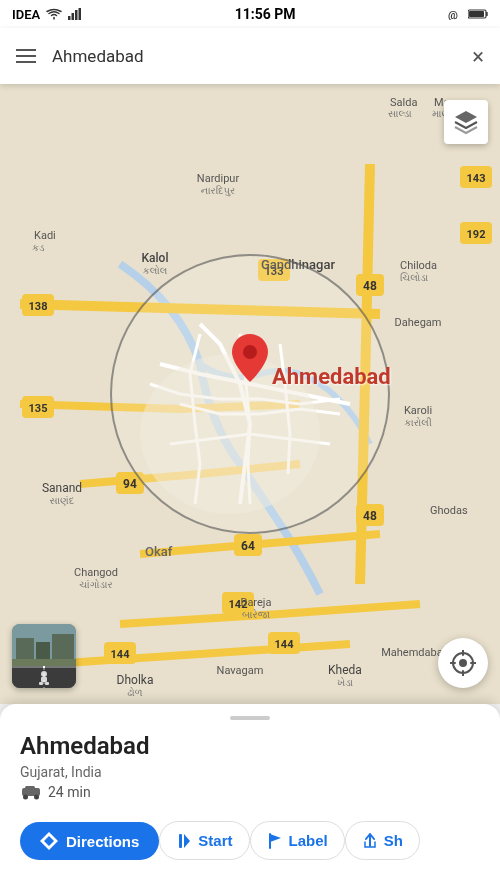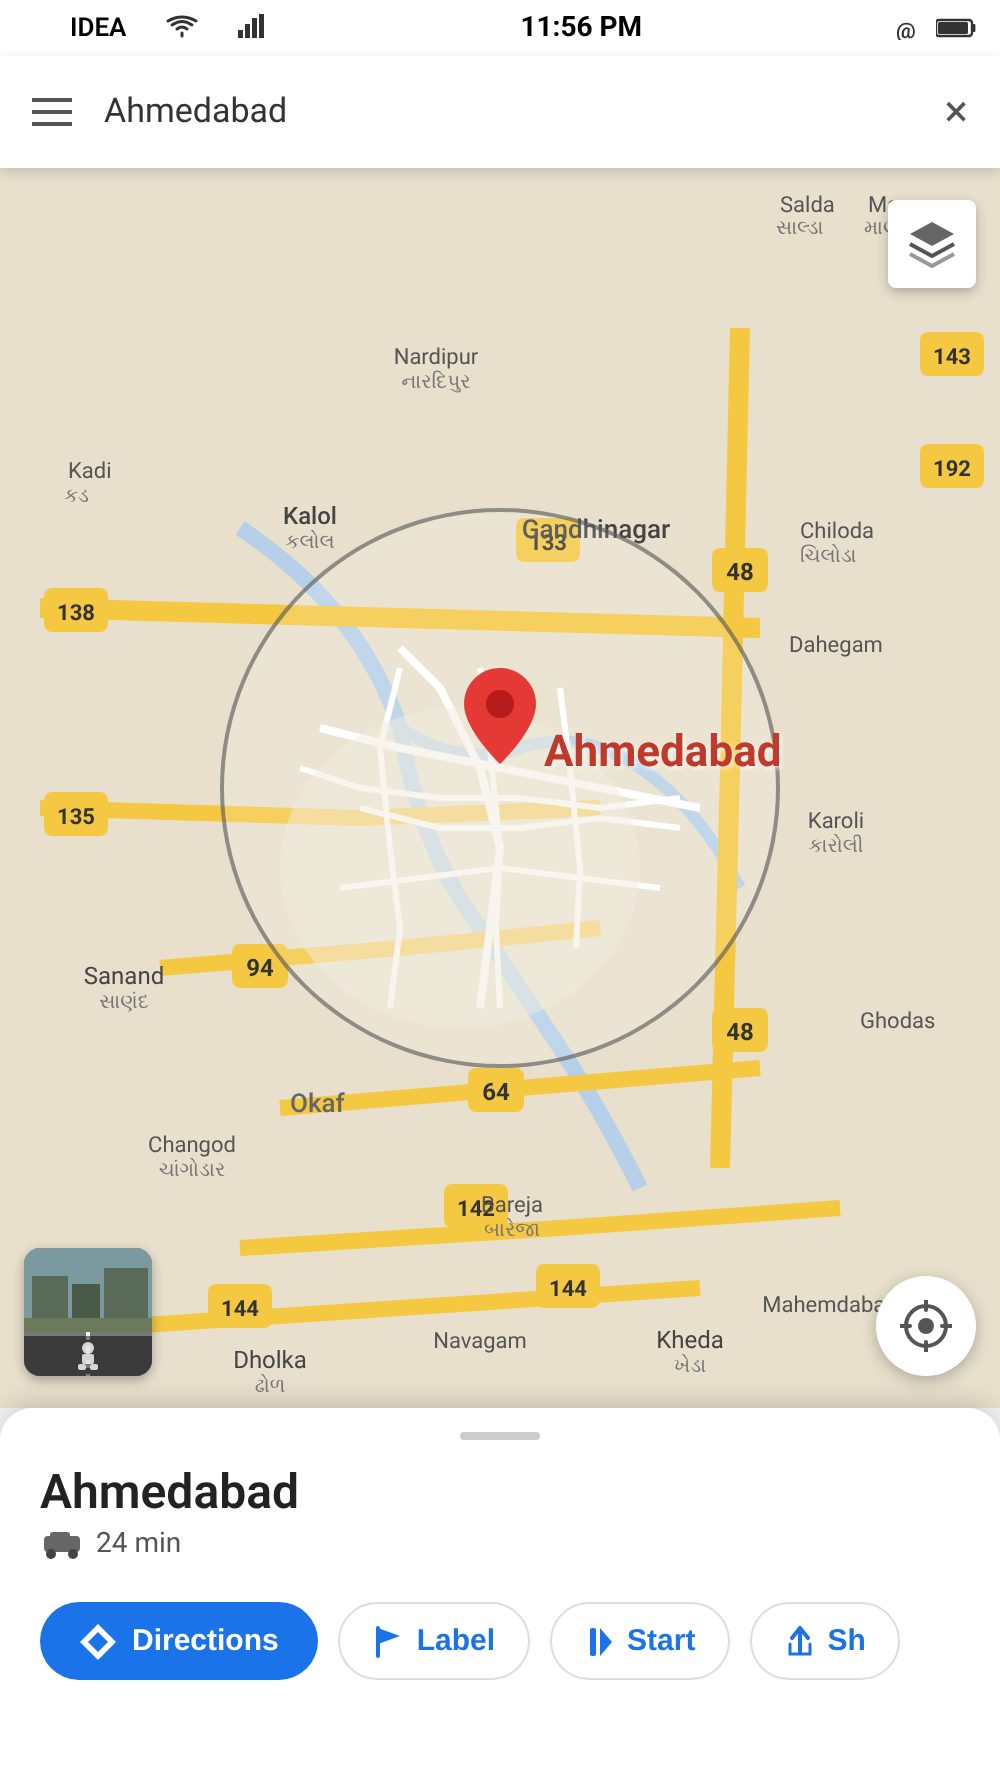--- a/index.html
+++ b/index.html
@@ -13,21 +13,21 @@
       height: 28px;
       background: rgba(255,255,255,0.95);
       display: flex;
       align-items: center;
       justify-content: space-between;
       padding: 0 12px;
       z-index: 100;
       font-size: 13px;
       font-weight: 600;
     }
-    .status-left { display: flex; gap: 20px; margin-left: 23px; }
+    .status-left { display: flex; align-items: center; gap: 6px; }
     .status-center { font-size: 14px; font-weight: 700; }
     .status-right { display: flex; align-items: center; gap: 4px; }
 
     
     .search-bar {
       position: absolute;
       top: 28px; left: 0; right: 0;
       height: 56px;
       background: white;
       display: flex;
@@ -189,22 +189,23 @@
       align-items: center;
       gap: 6px;
       font-size: 14px;
       color: #555;
       margin-bottom: 21px;
     }
 
     
     .action-row {
       display: flex;
-      gap: 10px;
+      gap: 0;
       overflow-x: auto;
+      align-items: flex-end;
     }
     .btn-directions {
       display: flex;
       align-items: center;
       gap: 8px;
       background: #1a73e8;
       color: white;
       border: none;
       border-radius: 24px;
       padding: 10px 20px;
@@ -453,20 +454,21 @@
       <line x1="13" y1="21" x2="13" y2="26" stroke="#555" stroke-width="2" stroke-linecap="round"></line>
       <line x1="0" y1="13" x2="5" y2="13" stroke="#555" stroke-width="2" stroke-linecap="round"></line>
       <line x1="21" y1="13" x2="26" y2="13" stroke="#555" stroke-width="2" stroke-linecap="round"></line>
     </svg>
   </div>
 </div>
 
 <div class="bottom-panel">
   <div class="drag-handle"></div>
   <div class="place-name">Ahmedabad</div>
+  <div class="place-sub">Gujarat, India</div>
   <div class="place-time">
     <svg width="22" height="16" viewBox="0 0 22 16">
       <rect x="2" y="4" width="18" height="8" rx="2" fill="#666"></rect>
       <rect x="5" y="2" width="10" height="5" rx="1.5" fill="#666"></rect>
       <circle cx="5.5" cy="13" r="2.5" fill="#444"></circle>
       <circle cx="16.5" cy="13" r="2.5" fill="#444"></circle>
     </svg>
     <span>24 min</span>
   </div>
   <div class="action-row">
@@ -474,32 +476,32 @@
     <button class="btn-directions">
       <svg width="18" height="18" viewBox="0 0 18 18">
         <polygon points="9,0 18,9 9,18 0,9" fill="white"></polygon>
         <polygon points="9,4 14,9 9,14 4,9" fill="#1a73e8"></polygon>
       </svg>
       <span>Directions</span>
     </button>
 
     <button class="btn-outline">
       <svg width="16" height="16" viewBox="0 0 16 16">
+        <polygon points="8,1 14,8 8,15" fill="#1a73e8"></polygon>
+        <rect x="3" y="1" width="3" height="14" rx="1" fill="#1a73e8"></rect>
+      </svg>
+      <span>Start</span>
+    </button>
+
+    <button class="btn-outline">
+      <svg width="16" height="16" viewBox="0 0 16 16">
         <line x1="3" y1="1" x2="3" y2="15" stroke="#1a73e8" stroke-width="2" stroke-linecap="round"></line>
         <polygon points="3,1 14,5 3,9" fill="#1a73e8"></polygon>
       </svg>
       <span>Label</span>
-    </button>
-
-    <button class="btn-outline">
-      <svg width="16" height="16" viewBox="0 0 16 16">
-        <polygon points="8,1 14,8 8,15" fill="#1a73e8"></polygon>
-        <rect x="3" y="1" width="3" height="14" rx="1" fill="#1a73e8"></rect>
-      </svg>
-      <span>Start</span>
     </button>
 
     <button class="btn-outline">
       <svg width="16" height="16" viewBox="0 0 16 16">
         <line x1="8" y1="13" x2="8" y2="2" stroke="#1a73e8" stroke-width="2" stroke-linecap="round"></line>
         <polyline points="4,6 8,1 12,6" fill="none" stroke="#1a73e8" stroke-width="2" stroke-linecap="round" stroke-linejoin="round"></polyline>
         <path d="M3,9 L3,14 L13,14 L13,9" fill="none" stroke="#1a73e8" stroke-width="1.5" stroke-linecap="round"></path>
       </svg>
       <span>Sh</span>
     </button>

